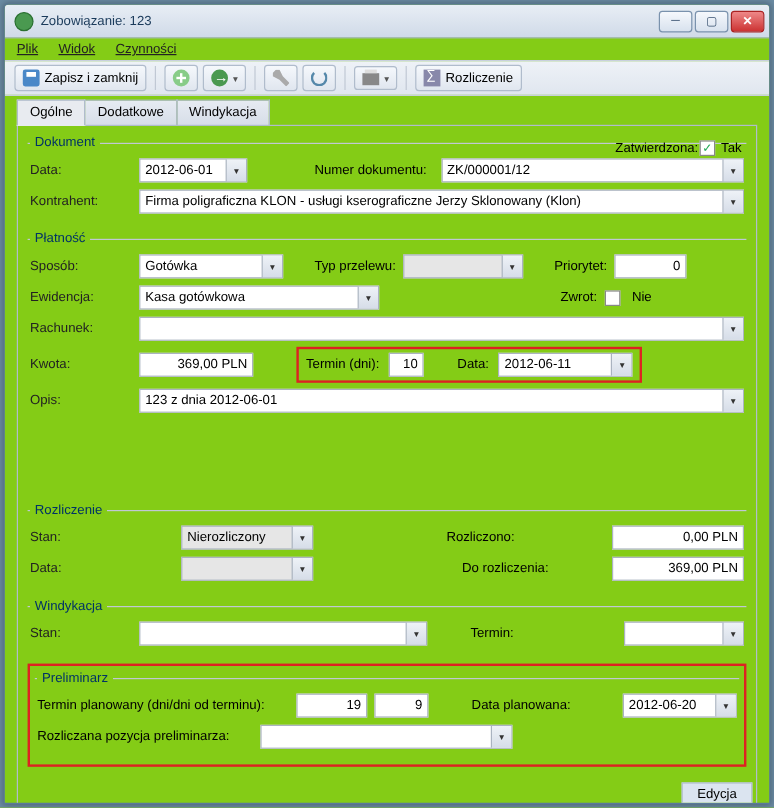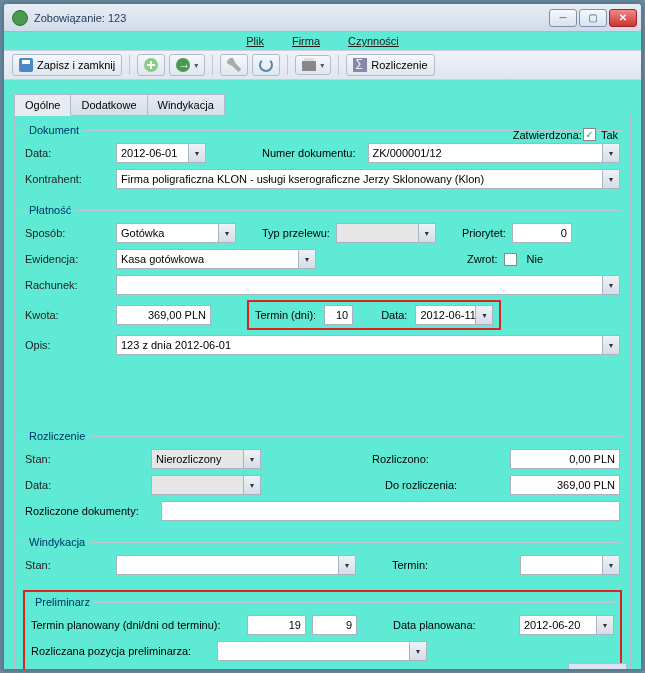--- a/index.html
+++ b/index.html
@@ -1,24 +1,24 @@
 <!DOCTYPE html>
 <html><head>
 <meta charset="utf-8">
 <style>
 * { box-sizing: border-box; margin: 0; padding: 0; font-family: Tahoma, Arial, sans-serif; font-size: 11px; }
 body { background: #6b8ba3; padding: 3px; }
-.window { background: #5eead4; border: 1px solid #5a7a9a; width: 639px; height: 667px; border-radius: 4px 4px 0 0; overflow: hidden; box-shadow: 0 0 5px rgba(0,0,0,0.3); }
+.window { background: #84cc16; border: 1px solid #5a7a9a; width: 639px; height: 667px; border-radius: 4px 4px 0 0; overflow: hidden; box-shadow: 0 0 5px rgba(0,0,0,0.3); }
 .titlebar { background: linear-gradient(#e8eef5,#d0dae8); height: 28px; display: flex; align-items: center; padding: 0 4px 0 8px; border-bottom: 1px solid #aab8c8; }
 .title-icon { width: 16px; height: 16px; background: #4a9950; border-radius: 50%; margin-right: 6px; border:1px solid #2a7030; }
 .title-text { flex: 1; color: #1a3a5a; }
 .win-btns { display:flex; gap:2px; }
 .win-btn { width: 28px; height: 18px; background: linear-gradient(#f5f8fc,#d8e2ee); border:1px solid #7a92ad; border-radius: 3px; display:flex; align-items:center; justify-content:center; font-size:10px; color:#3a5270; cursor:pointer;}
 .win-btn.close { background: linear-gradient(#e88,#c33); border-color:#a22; color:#fff; font-weight:bold;}
-.menubar { padding: 3px 10px; display:flex; gap:28px;justify-content:center; }
+.menubar { padding: 3px 10px; display:flex; gap:17px; }
 .menu-item { text-decoration: underline; color:#222; cursor:pointer; }
 .toolbar { padding: 3px 8px; border-top:1px solid #c8d0dd; border-bottom:1px solid #c8d0dd; display:flex; align-items:center; gap:4px; background:linear-gradient(#eef2f7,#e0e6ef);}
 .tool-btn { padding:3px 6px; background:linear-gradient(#f5f8fc,#e0e6ef); border:1px solid #b0bccc; border-radius:3px; display:flex; align-items:center; gap:4px; cursor:pointer;}
 .tool-sep { width:1px; height:20px; background:#c0c8d4; margin:0 3px;}
 .icon-sm { width:14px; height:14px; display:inline-block;}
 .icon-save { background:#4a88c8; border-radius:2px; position:relative;}
 .icon-save::after{content:'';position:absolute;top:2px;left:3px;width:8px;height:4px;background:#fff;}
 .icon-plus{width:14px;height:14px;border-radius:50%;background:#8c8;position:relative;}
 .icon-plus::before,.icon-plus::after{content:'';position:absolute;background:#fff;}
 .icon-plus::before{left:6px;top:3px;width:2px;height:8px;}
@@ -26,21 +26,21 @@
 .icon-arrow{width:14px;height:14px;border-radius:50%;background:#4a9950;position:relative;}
 .icon-arrow::after{content:'→';position:absolute;left:2px;top:-1px;color:#fff;font-size:12px;}
 .icon-tools{width:14px;height:14px;background:#aaa;clip-path:polygon(20% 0,40% 0,60% 40%,100% 80%,80% 100%,40% 60%,0 40%,0 20%);}
 .icon-refresh{width:14px;height:14px;border:2px solid #58a;border-radius:50%;border-top-color:transparent;}
 .icon-print{width:14px;height:10px;background:#888;margin-top:2px;position:relative;}
 .icon-print::before{content:'';position:absolute;top:-3px;left:2px;width:10px;height:3px;background:#ddd;}
 .icon-calc{width:14px;height:14px;background:#88a;position:relative;}
 .icon-calc::after{content:'∑';position:absolute;left:2px;top:-1px;color:#fff;font-size:11px;}
 .dd-arr{font-size:8px;color:#555;}
 .content { padding: 2px 10px 6px 10px; position: relative; }
-.tabs { display:flex; margin-top:11px; }
+.tabs { display:flex; margin-top:0; }
 .tab { padding:4px 10px; background:linear-gradient(#e6ebf2,#d6dde8); border:1px solid #b0bccc; border-bottom:none; margin-right:-1px; cursor:pointer; position:relative; top:1px;}
 .tab.active { background:#e8ebf0; z-index:2; border-bottom:1px solid #e8ebf0;}
 .tab-body { border:1px solid #b0bccc; padding:8px; height:568px; position:relative;}
 fieldset { border:1px solid #c0c8d4; border-left:none; border-right:none; border-bottom:none; position:relative; padding:6px 2px 4px 2px; margin-bottom:6px;}
 legend { color:#003366; padding:0 4px;}
 .row { display:flex; align-items:center; margin-bottom:4px; min-height:22px; gap:6px;}
 .lbl { width:85px; color:#222;}
 .lbl-m { width:105px; color:#222;}
 input[type=text], .combo, .input-like { height:20px; background:#fff; border:1px solid #aab3c0; padding:0 4px; font-size:11px;}
 .combo { display:flex; align-items:center; position:relative; padding:0; }
@@ -60,21 +60,21 @@
     <div class="title-text">Zobowiązanie: 123</div>
     <div class="win-btns">
       <div class="win-btn">─</div>
       <div class="win-btn">▢</div>
       <div class="win-btn close">✕</div>
     </div>
   </div>
 
   <div class="menubar">
     <span class="menu-item">Plik</span>
-    <span class="menu-item">Firma</span>
+    <span class="menu-item">Widok</span>
     <span class="menu-item">Czynności</span>
   </div>
 
   <div class="toolbar">
     <div class="tool-btn">
       <span class="icon-sm icon-save"></span>
       <span>Zapisz i zamknij</span>
     </div>
     <div class="tool-sep"></div>
     <div class="tool-btn">
@@ -173,21 +173,21 @@
               <span class="combo-btn">▾</span>
             </div>
         </div>
         <div class="row">
           <span class="lbl">Kwota:</span>
           <input type="text" class="right" style="width: 95px;" value="369,00 PLN">
           <div class="highlight-red" style="margin-left:30px; display:flex; align-items:center; gap:8px; padding:3px 6px;">
             <span>Termin (dni):</span>
             <input type="text" class="right" style="width: 29px;" value="10">
             <span style="margin-left:20px">Data:</span>
-            <div class="combo" style="width:78px">
+            <div class="combo" style="width:112px">
                 <span class="combo-txt">2012-06-11</span>
                 <span class="combo-btn">▾</span>
               </div>
           </div>
         </div>
         <div class="row">
           <span class="lbl">Opis:</span>
           <div class="combo" style="flex:1">
               <span class="combo-txt">123 z dnia 2012-06-01</span>
               <span class="combo-btn">▾</span>
@@ -209,24 +209,20 @@
           <input type="text" class="right" style="width: 110px; margin-left: auto;" value="0,00 PLN">
         </div>
         <div class="row">
           <span class="lbl-m" style="width:120px">Data:</span>
           <div class="combo" style="width:110px;background:#e6e6e6">
               <span class="combo-txt"></span>
               <span class="combo-btn">▾</span>
             </div>
           <span style="margin-left:118px">Do rozliczenia:</span>
           <input type="text" class="right" style="width: 110px; margin-left: auto;" value="369,00 PLN">
-        </div>
-        <div class="row">
-          <span style="width:130px">Rozliczone dokumenty:</span>
-          <input type="text" style="flex: 1 1 0%;" value="">
         </div>
       </fieldset>
 
       <fieldset>
         <legend>Windykacja</legend>
         <div class="row">
           <span class="lbl">Stan:</span>
           <div class="combo" style="width:240px">
               <span class="combo-txt"></span>
               <span class="combo-btn">▾</span>

